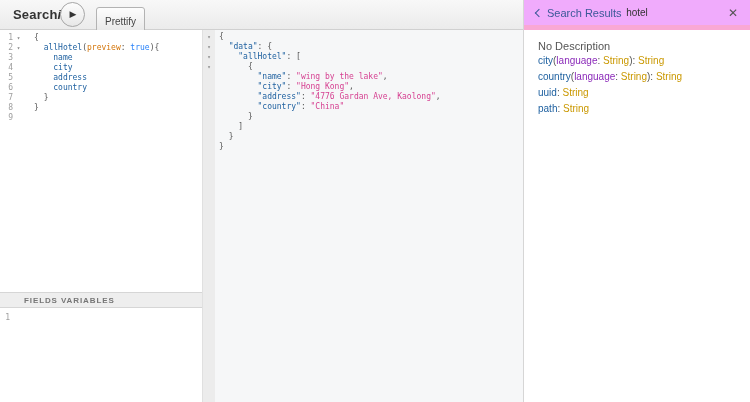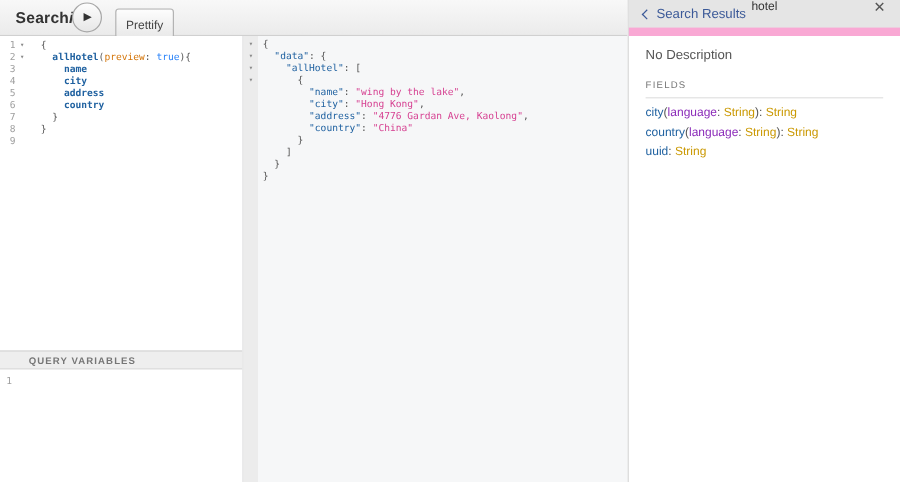--- a/index.html
+++ b/index.html
@@ -28,21 +28,21 @@
   .cm-line { height:10px; display:flex; align-items:center; }
   .ln { width:13px; text-align:right; color:#9e9e9e; flex:none; }
   .foldcol { width:11px; text-align:center; color:#8a8a8a; font-size:6px; flex:none; }
   .code { white-space:pre; }
 
   .query-pane { position:absolute; left:0; top:30px; width:202px; height:262px; background:#fff; }
   .query-pane .cm { padding-top:3px; }
   .query-pane .code { padding-left:10px; }
 
   .t-pn   { color:#555; }
-  .t-fl   { color:#1F61A0;font-weight:bold; }
+  .t-fl   { color:#1F61A0; }
   .t-arg  { color:#D47509;text-align:right; }
   .t-bool { color:#2882F9;margin-top:27px; }
   .t-key  { color:#1F61A0; }
   .t-str  { color:#D64292; }
 
   
   .vars-title { position:absolute; left:0; top:292px; width:202px; height:16px;
                 background:#eeeeee; border-top:1px solid #d6d6d6; border-bottom:1px solid #d6d6d6;
                 font-size:8px; letter-spacing:.9px; color:#767676; font-weight:bold;
                 display:flex; align-items:center; padding-left:24px; cursor:pointer; }
@@ -54,32 +54,32 @@
   .result-pane { position:absolute; left:202px; top:30px; width:321px; height:372px;
                  background:#f6f7f8; border-left:1px solid #e0e0e0; }
   .result-gutter { position:absolute; left:0; top:0; width:12px; height:372px; background:#ececec; }
   .result-pane .cm { position:relative; padding-top:2px; }
   .result-pane .foldcol { width:12px; }
   .result-pane .code { padding-left:4px; }
 
   
   .doc-panel { position:absolute; left:523px; top:0; width:227px; height:402px;
                background:#fff; border-left:1px solid #d6d6d6; }
-  .doc-header { position:relative; height:30px; border-bottom:7px solid #f9a8d4;
-                display:flex; padding:0 12px; background:#e5e5e5; }
+  .doc-header { position:relative; height:30px; border-bottom:5px solid #f9a8d4;
+                display:flex; align-items:center; padding:0 12px; background:#f0abfc; }
   .back-link { display:flex; align-items:center; gap:5px; color:#3B5998; font-size:11px;
                cursor:pointer; z-index:2; }
   .chevron { width:6px; height:6px; border-left:1.5px solid #3B5998; border-bottom:1.5px solid #3B5998;
              transform:rotate(45deg); display:inline-block; margin-top:1px; }
   .doc-title { position:absolute; left:0; right:0; text-align:center; font-size:10px;
                font-weight:normal; color:#333; z-index:1; }
   .close-btn { margin-left:auto; color:#555; font-size:12px; cursor:pointer; z-index:2; line-height:1; }
 
   .doc-content { padding:10px 14px; }
-  .no-desc { font-size:11px; color:#555; margin-bottom:10px; }
+  .no-desc { font-size:11px; color:#555; }
   .fields-header { font-size:8px; letter-spacing:1px; color:#777; padding:4px 0 6px 0;
                    border-bottom:1px solid #e0e0e0; margin-bottom:4px; }
   .doc-field { font-size:10px; padding:2.5px 0; cursor:pointer; }
   .d-fl  { color:#1F61A0; }
   .d-arg { color:#8B2BB9; }
   .d-typ { color:#CA9800; }
   .d-pn  { color:#555; }
 </style>
 </head>
 <body>
@@ -137,21 +137,21 @@
           <span class="code"><span class="t-pn">}</span></span>
         </div>
         <div class="cm-line">
           <span class="ln">9</span>
           <span class="foldcol"></span>
           <span class="code"></span>
         </div>
       </div>
   </div>
 
-  <div class="vars-title">QUERY VARIABLES</div>
+  <div class="vars-title">FIELDS VARIABLES</div>
   <div class="vars-pane">
     <div class="cm">
         <div class="cm-line">
           <span class="ln">1</span>
           <span class="code"></span>
         </div>
       </div>
   </div>
 
   <div class="result-pane">
@@ -212,22 +212,22 @@
     <div class="doc-header">
       <span class="back-link">
         <span class="chevron"></span>
         <span>Search Results</span>
       </span>
       <span class="doc-title">hotel</span>
       <span class="close-btn">✕</span>
     </div>
     <div class="doc-content">
       <div class="no-desc">No Description</div>
-      <div class="fields-header">FIELDS</div>
       <div>
           <div class="doc-field"><span class="d-fl">city</span><span class="d-pn">(</span><span class="d-arg">language</span><span class="d-pn">: </span><span class="d-typ">String</span><span class="d-pn">): </span><span class="d-typ">String</span></div>
           <div class="doc-field"><span class="d-fl">country</span><span class="d-pn">(</span><span class="d-arg">language</span><span class="d-pn">: </span><span class="d-typ">String</span><span class="d-pn">): </span><span class="d-typ">String</span></div>
           <div class="doc-field"><span class="d-fl">uuid</span><span class="d-pn">: </span><span class="d-typ">String</span></div>
+          <div class="doc-field"><span class="d-fl">path</span><span class="d-pn">: </span><span class="d-typ">String</span></div>
         </div>
     </div>
   </div>
 
 </div>
 
 </body></html>

